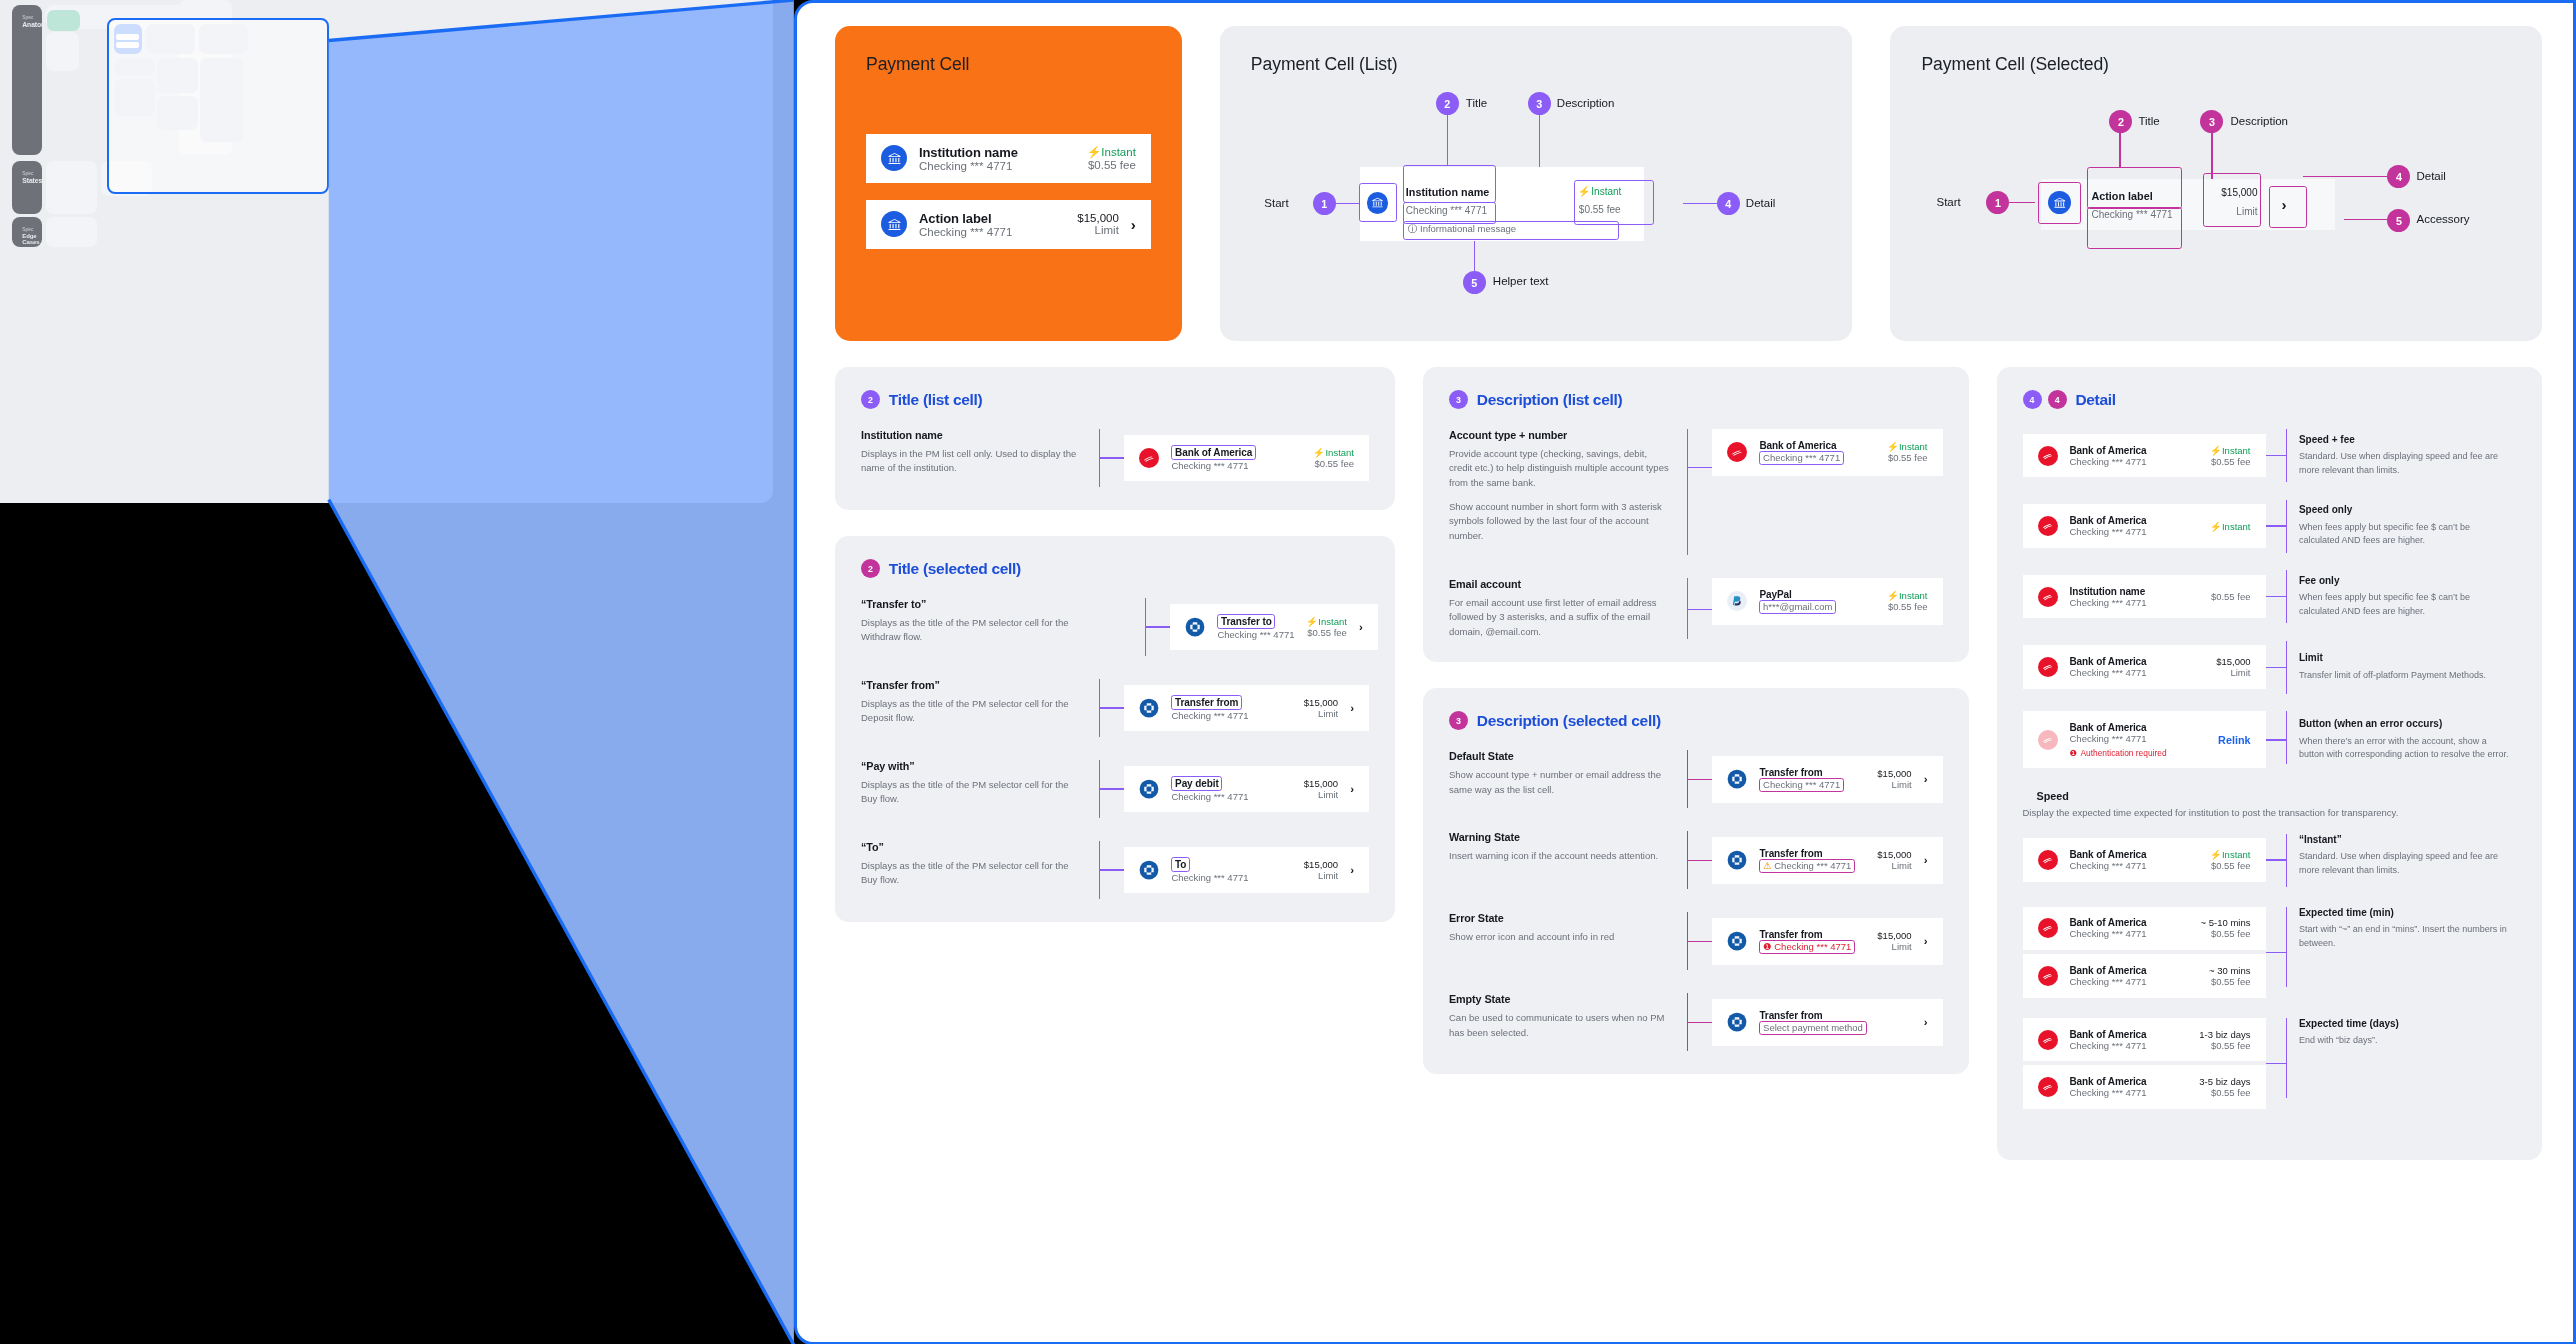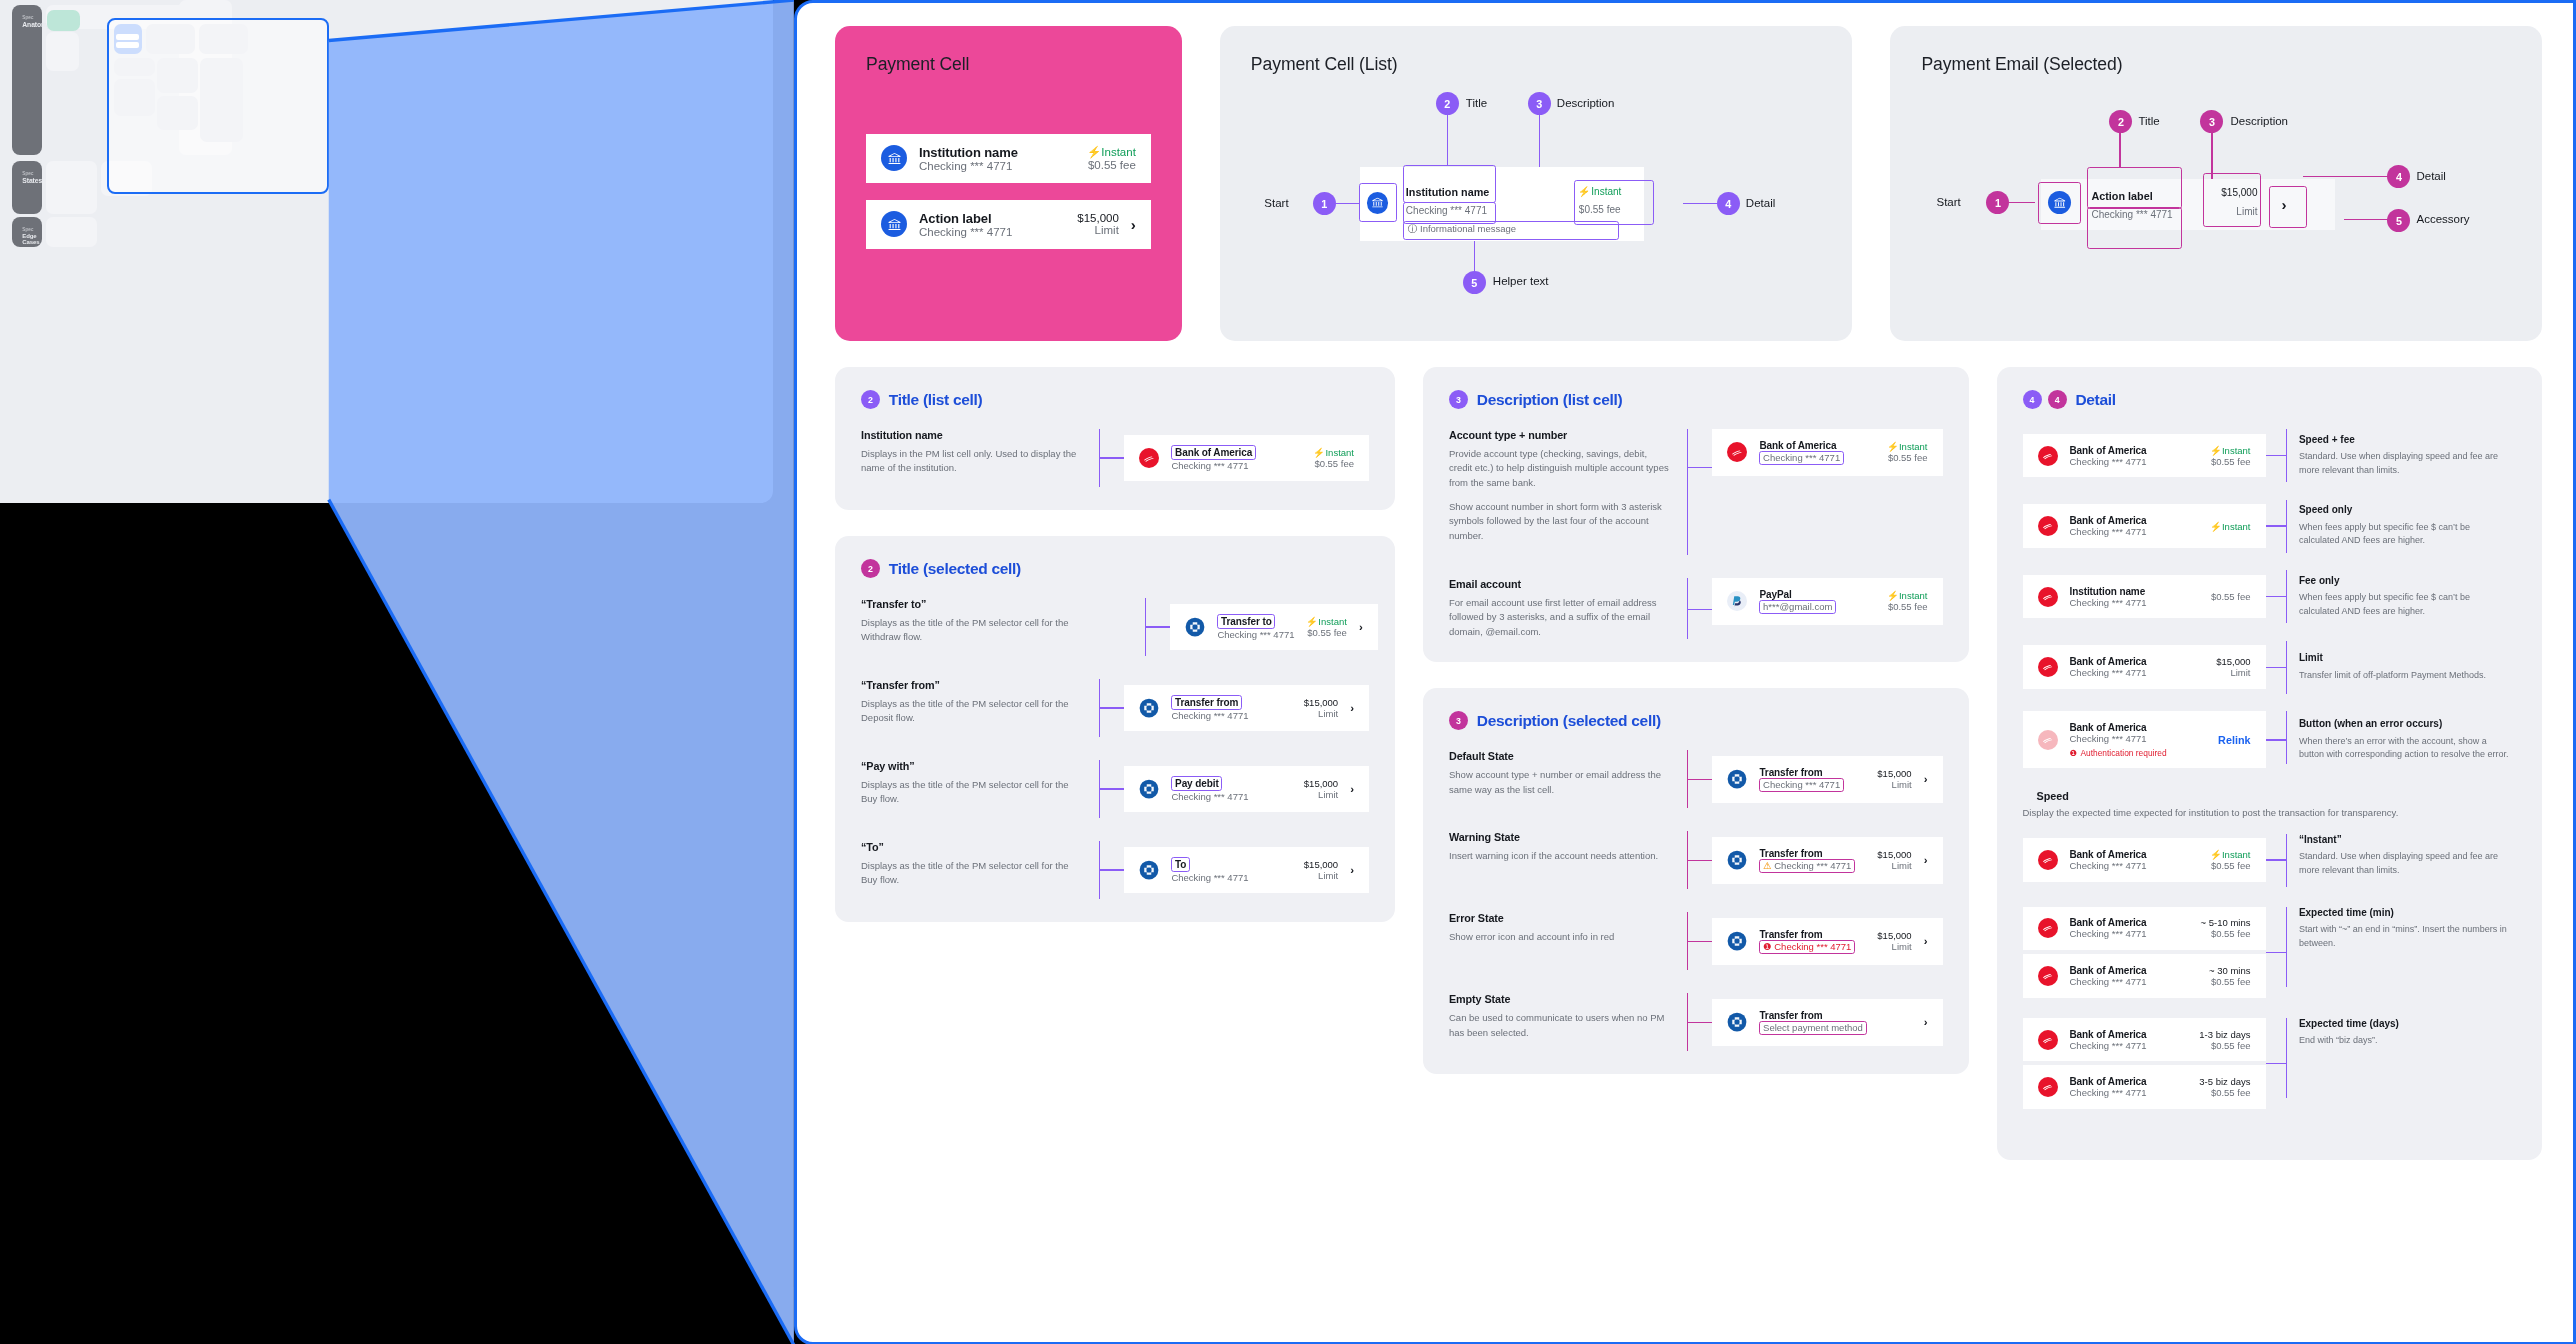--- a/index.html
+++ b/index.html
@@ -44,21 +44,21 @@
     position: absolute; left: 794px; top: 0px; width: 1782px; height: 1345px;
     background: #ffffff; border: 3.4px solid #1b6cf5;
     border-radius: 19px 0 0 19px;
     overflow: hidden;
   }
   .row-top { display: flex; gap: 38px; padding: 23px 31px 0 38px; }
   .panel {
     border-radius: 15px; padding: 28px 31px; position: relative;
   }
   .panel-title { font-size: 17.6px; color: #1c1f26; font-weight: 400; letter-spacing: -0.1px;}
-  .panel.blue { background: #ec4899; width: 378px; height: 315px; }
+  .panel.blue { background: #f97316; width: 378px; height: 315px; }
   .panel.grey { background: #eceef2; height: 315px; }
   .p-list { width: 695px; }
   .p-sel  { width: 716px; }
 
   
   .pcell {
     background: #fff; display: flex; align-items: center; gap: 12px;
     padding: 10.8px 15px; width: 100%;
   }
   .avatar { flex: 0 0 auto; border-radius: 50%; position: relative; }
@@ -291,21 +291,21 @@
 
         <div class="anno-box" style="left:152px; top:134px; width:216px; height:19px;"></div>
         <div style="position:absolute;left:157px;top:136px;font-size:9.5px;color:#6b7079;">
           <span style="color:#4b4f57;">ⓘ</span>
           <span>Informational message</span>
         </div>
       </div>
     </div>
 
     <div class="panel grey p-sel">
-      <div class="panel-title">Payment Email (Selected)</div>
+      <div class="panel-title">Payment Cell (Selected)</div>
 
       <div class="diagram">
         <div class="anno-badge bg-magenta" style="left:65px; top:104px;">1</div>
         <span class="anno-label" style="left:15px; top:109px;">Start</span>
         <div class="anno-line mag" style="left:88px; top:115px; width:26px; height:1.4px;"></div>
 
         <div class="anno-badge bg-magenta" style="left:188px; top:23px;">2</div>
         <span class="anno-label" style="left:217px; top:28px;">Title</span>
         <div class="anno-line mag" style="left:198px; top:46px; width:1.4px; height:34px;"></div>
 

